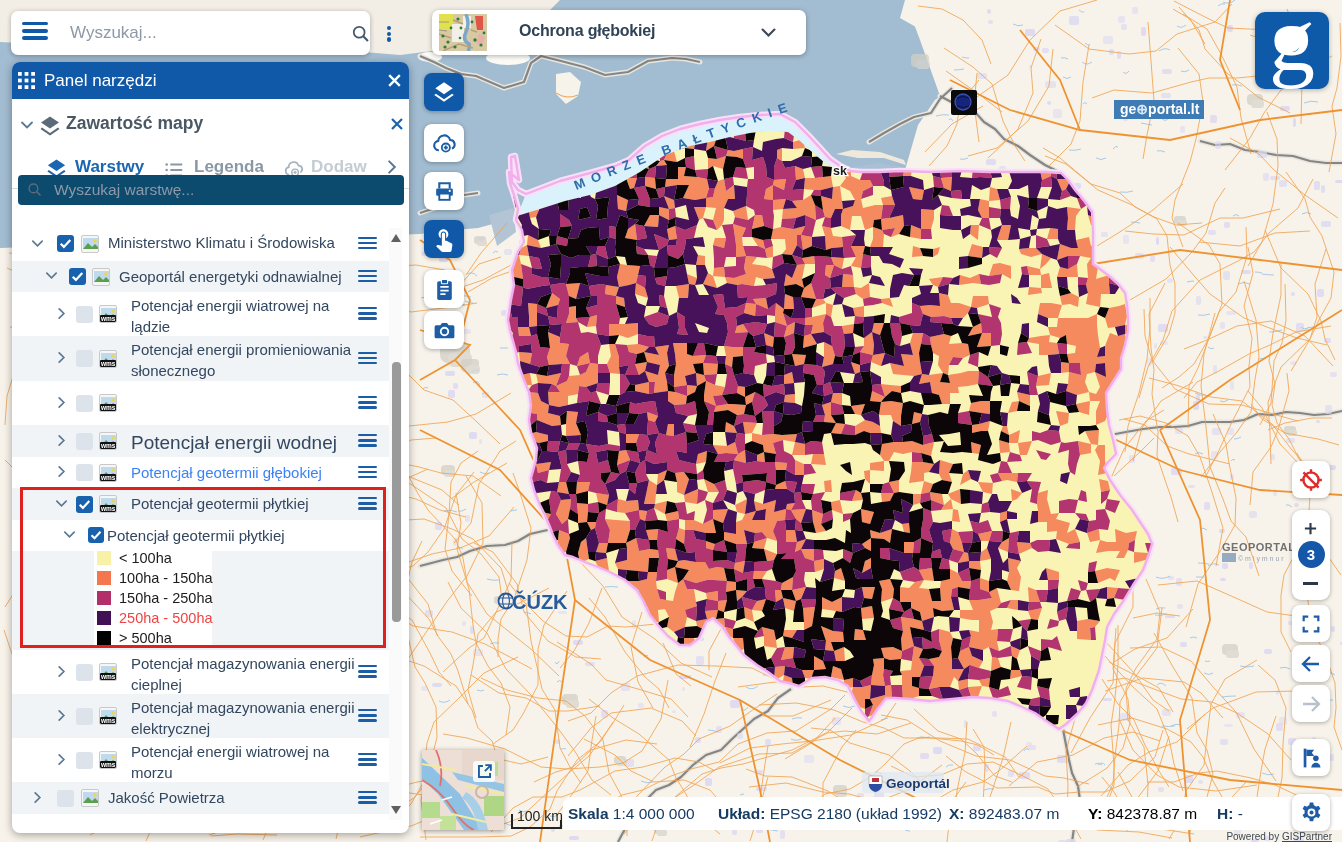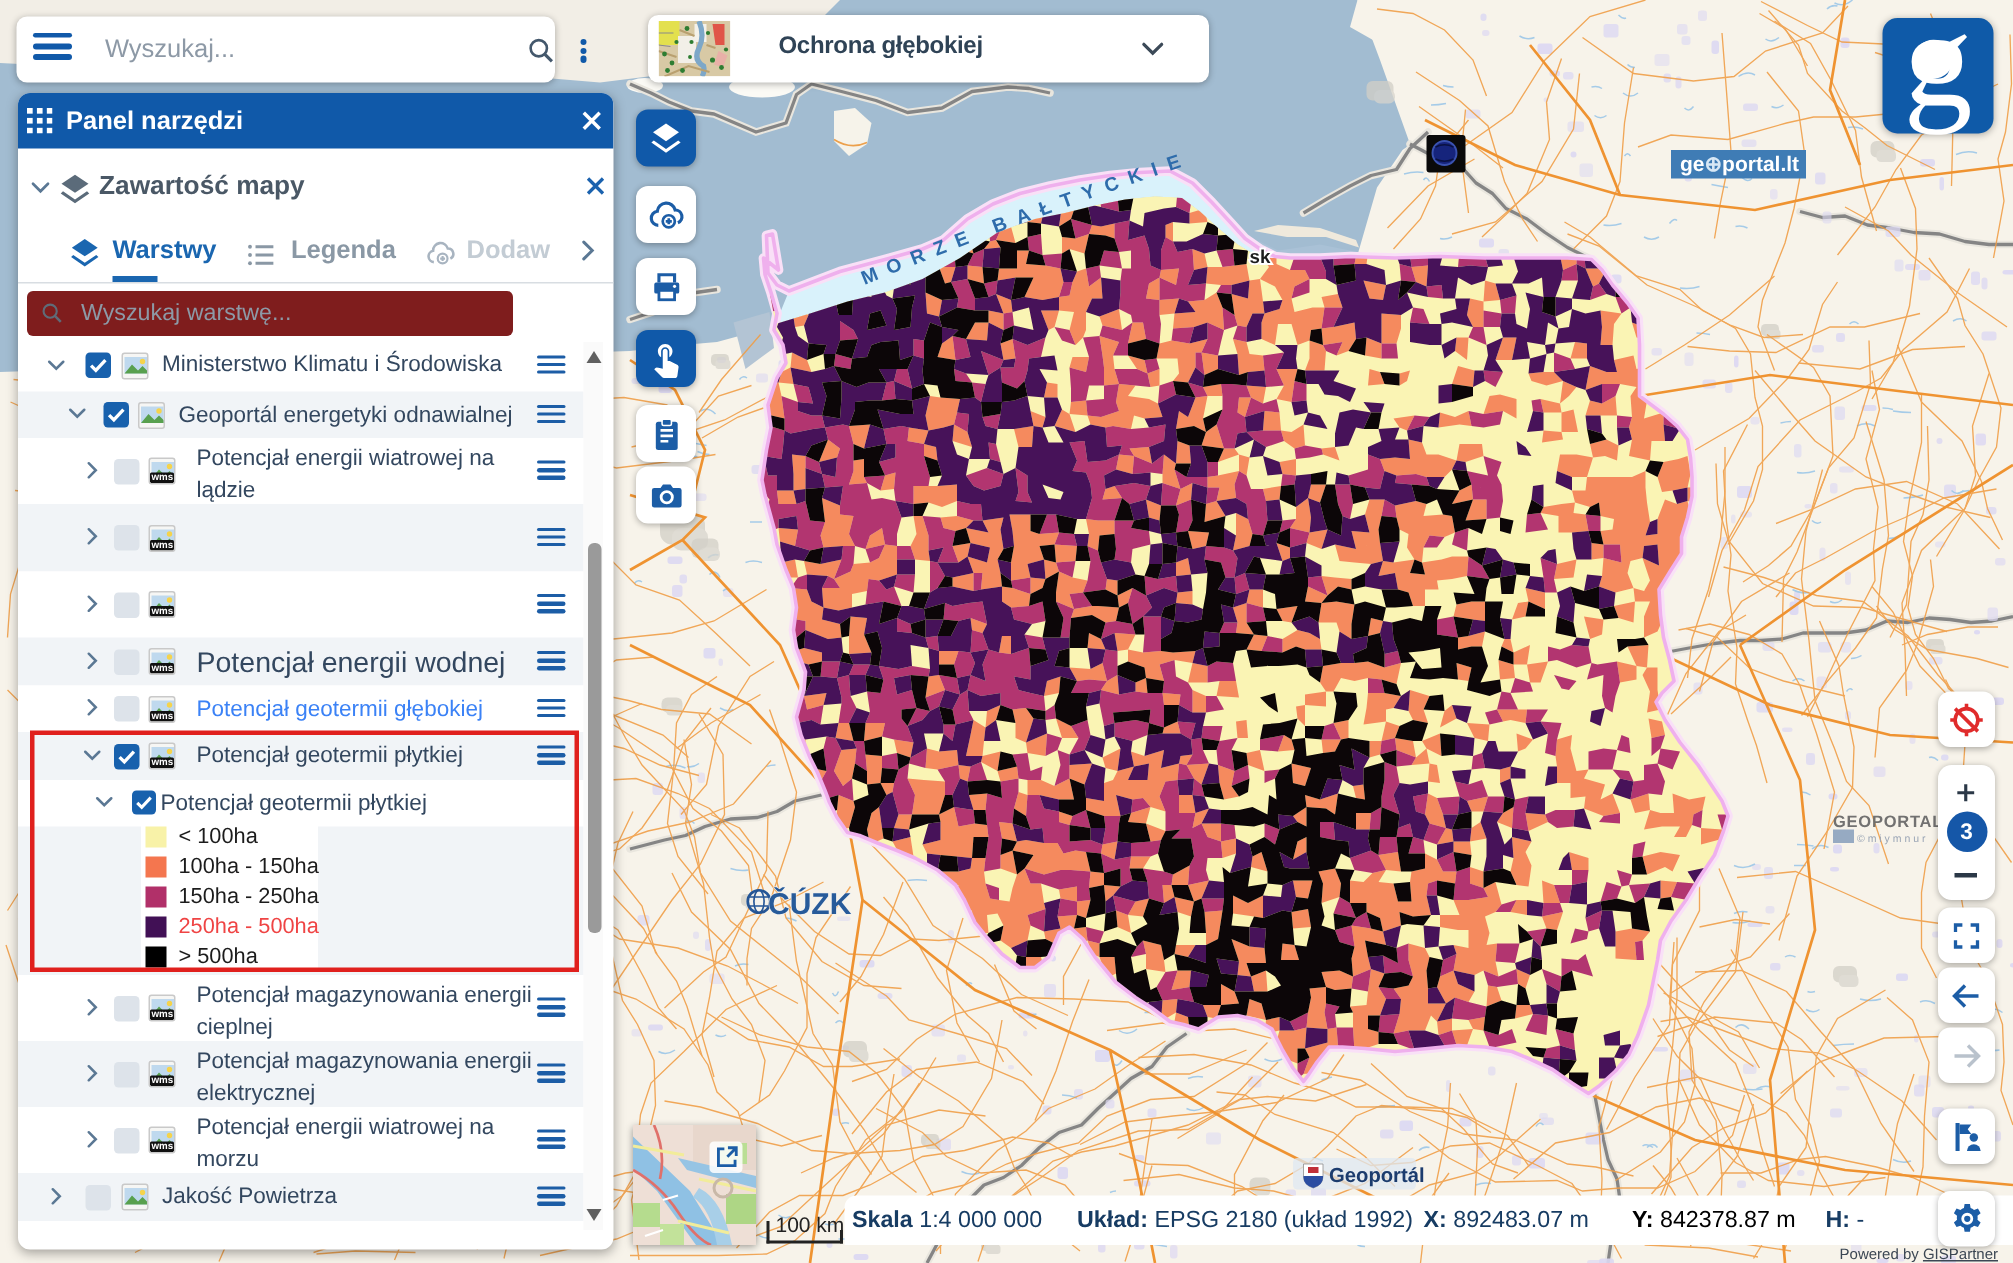--- a/index.html
+++ b/index.html
@@ -872,21 +872,21 @@
           <rect x="7" y="0" width="4" height="4"></rect>
           <rect x="14" y="0" width="4" height="4"></rect>
           <rect x="0" y="7" width="4" height="4"></rect>
           <rect x="7" y="7" width="4" height="4"></rect>
           <rect x="14" y="7" width="4" height="4"></rect>
           <rect x="0" y="14" width="4" height="4"></rect>
           <rect x="7" y="14" width="4" height="4"></rect>
           <rect x="14" y="14" width="4" height="4"></rect>
         </g>
       </svg>
-    <div style="position:absolute;left:32px;top:9px;font-size:17px;font-weight:bold;color:#fff">Panel narzędzi</div>
+    <div style="position:absolute;left:32px;top:9px;font-size:17px;font-weight:normal;color:#fff">Panel narzędzi</div>
     <svg viewBox="0 0 16 16" width="17" height="17" style="position:absolute;left:374px;top:10px">
         <path d="M3 3 L13 13 M13 3 L3 13" stroke="#fff" stroke-width="2.2"></path>
       </svg>
   </div>
   <div style="position:absolute;left:7px;top:55px"><svg viewBox="0 0 16 16" width="16" height="16">
         <path d="M3 5.5 L8 10.5 L13 5.5" fill="none" stroke="#5b7894" stroke-width="1.8" stroke-linecap="round"></path>
       </svg></div>
   <div style="position:absolute;left:26px;top:52px"><svg viewBox="0 0 24 24" width="24" height="24">
         <path d="M12 2.5 L21 8.5 L12 14.5 L3 8.5 Z" fill="#5b6b7a"></path>
         <path d="M4 13.5 L12 19 L20 13.5 L21.5 15 L12 21.5 L2.5 15 Z" fill="#5b6b7a"></path>
@@ -913,21 +913,21 @@
         <path d="M6.5 17.5 a4 4 0 0 1 -0.5 -7.9 A5.2 5.2 0 0 1 16.2 8 a3.7 3.7 0 0 1 1.8 7" fill="none" stroke="#a8b4c0" stroke-width="1.8"></path>
         <circle cx="12.6" cy="15" r="3.4" fill="none" stroke="#a8b4c0" stroke-width="1.5"></circle>
         <path d="M12.6 13.3 v3.4 M10.9 15 h3.4" stroke="#a8b4c0" stroke-width="1.5"></path>
       </svg></div>
   <div style="position:absolute;left:299px;top:95px;font-size:17px;font-weight:bold;color:#c3ccd4">Dodaw</div>
   <div style="position:absolute;left:371px;top:96px"><svg viewBox="0 0 16 16" width="18" height="18">
         <path d="M5.5 3 L10.5 8 L5.5 13" fill="none" stroke="#5b7894" stroke-width="1.8" stroke-linecap="round"></path>
       </svg></div>
   <div style="position:absolute;left:0px;top:125.5px;width:100%;height:1px;background:#d8dde2"></div>
 
-  <div style="position:absolute;left:6px;top:132px;width:324px;height:30px;background:#7f1d1d;border-radius:4px">
+  <div style="position:absolute;left:6px;top:113px;width:386px;height:30px;background:#0c4a6e;border-radius:4px">
     <div style="position:absolute;left:8px;top:6px"><svg viewBox="0 0 24 24" width="17" height="17">
           <circle cx="10.5" cy="10.5" r="6.2" fill="none" stroke="#5f6b78" stroke-width="2"></circle>
           <path d="M15.2 15.2 L20.5 20.5" stroke="#5f6b78" stroke-width="2.4"></path>
         </svg></div>
     <div style="position:absolute;left:36px;top:6px;font-size:15.5px;color:#8d99a6">Wyszukaj warstwę...</div>
   </div>
   <div style="position:absolute;left:-12px;top:-62px;width:420px;height:905px">
     <div style="position:relative;left:0;top:0;width:0;height:0"></div>
     <div style="position:absolute;left:12px;top:226px;width:377px;height:35px;background:#fff"></div>
       <div style="position:absolute;left:30px;top:236px"><svg viewBox="0 0 16 16" width="15" height="15">
@@ -978,20 +978,21 @@
       <div style="position:absolute;left:12px;top:336px;width:377px;height:45px;background:#f1f4f7"></div>
       <div style="position:absolute;left:54px;top:350px"><svg viewBox="0 0 16 16" width="15" height="15">
           <path d="M5.5 3 L10.5 8 L5.5 13" fill="none" stroke="#5b7894" stroke-width="1.8" stroke-linecap="round"></path>
         </svg></div>
       <div style="position:absolute;left:76px;top:350.0px;width:17px;height:17px;background:#dde3ea;border-radius:3px"></div>
       <div style="position:absolute;left:99px;top:349.5px;width:18px;height:18px;background:#f6f6f4;border:1px solid #c9c9c9;border-radius:2px;overflow:hidden"><svg viewBox="0 0 18 18" width="18" height="18">
           <rect x="1" y="2" width="16" height="11" fill="#bfd9ee"></rect>
           <path d="M1 13 L6 7 L10 11 L13 8 L17 12 V13 Z" fill="#58a04e"></path>
           <circle cx="13" cy="5" r="1.8" fill="#f5d34c"></circle>
         </svg><div style="position:absolute;left:0;bottom:0;background:#111;color:#fff;font-size:6.5px;line-height:7px;padding:0 1px;font-weight:bold;border-radius:1px">wms</div></div>
+      <div style="position:absolute;left:131px;top:339px;font-size:15px;line-height:21px;color:#33475f">Potencjał energii promieniowania<br>słonecznego</div>
       <div style="position:absolute;left:358px;top:351.5px;width:19px;height:2.4px;background:#1c5da6;border-radius:2px"></div>
       <div style="position:absolute;left:358px;top:356.7px;width:19px;height:2.4px;background:#1c5da6;border-radius:2px"></div>
       <div style="position:absolute;left:358px;top:361.9px;width:19px;height:2.4px;background:#1c5da6;border-radius:2px"></div>
       <div style="position:absolute;left:12px;top:381px;width:377px;height:44px;background:#fff"></div>
       <div style="position:absolute;left:54px;top:395px"><svg viewBox="0 0 16 16" width="15" height="15">
           <path d="M5.5 3 L10.5 8 L5.5 13" fill="none" stroke="#5b7894" stroke-width="1.8" stroke-linecap="round"></path>
         </svg></div>
       <div style="position:absolute;left:76px;top:394.5px;width:17px;height:17px;background:#dde3ea;border-radius:3px"></div>
       <div style="position:absolute;left:99px;top:394.0px;width:18px;height:18px;background:#f6f6f4;border:1px solid #c9c9c9;border-radius:2px;overflow:hidden"><svg viewBox="0 0 18 18" width="18" height="18">
           <rect x="1" y="2" width="16" height="11" fill="#bfd9ee"></rect>

